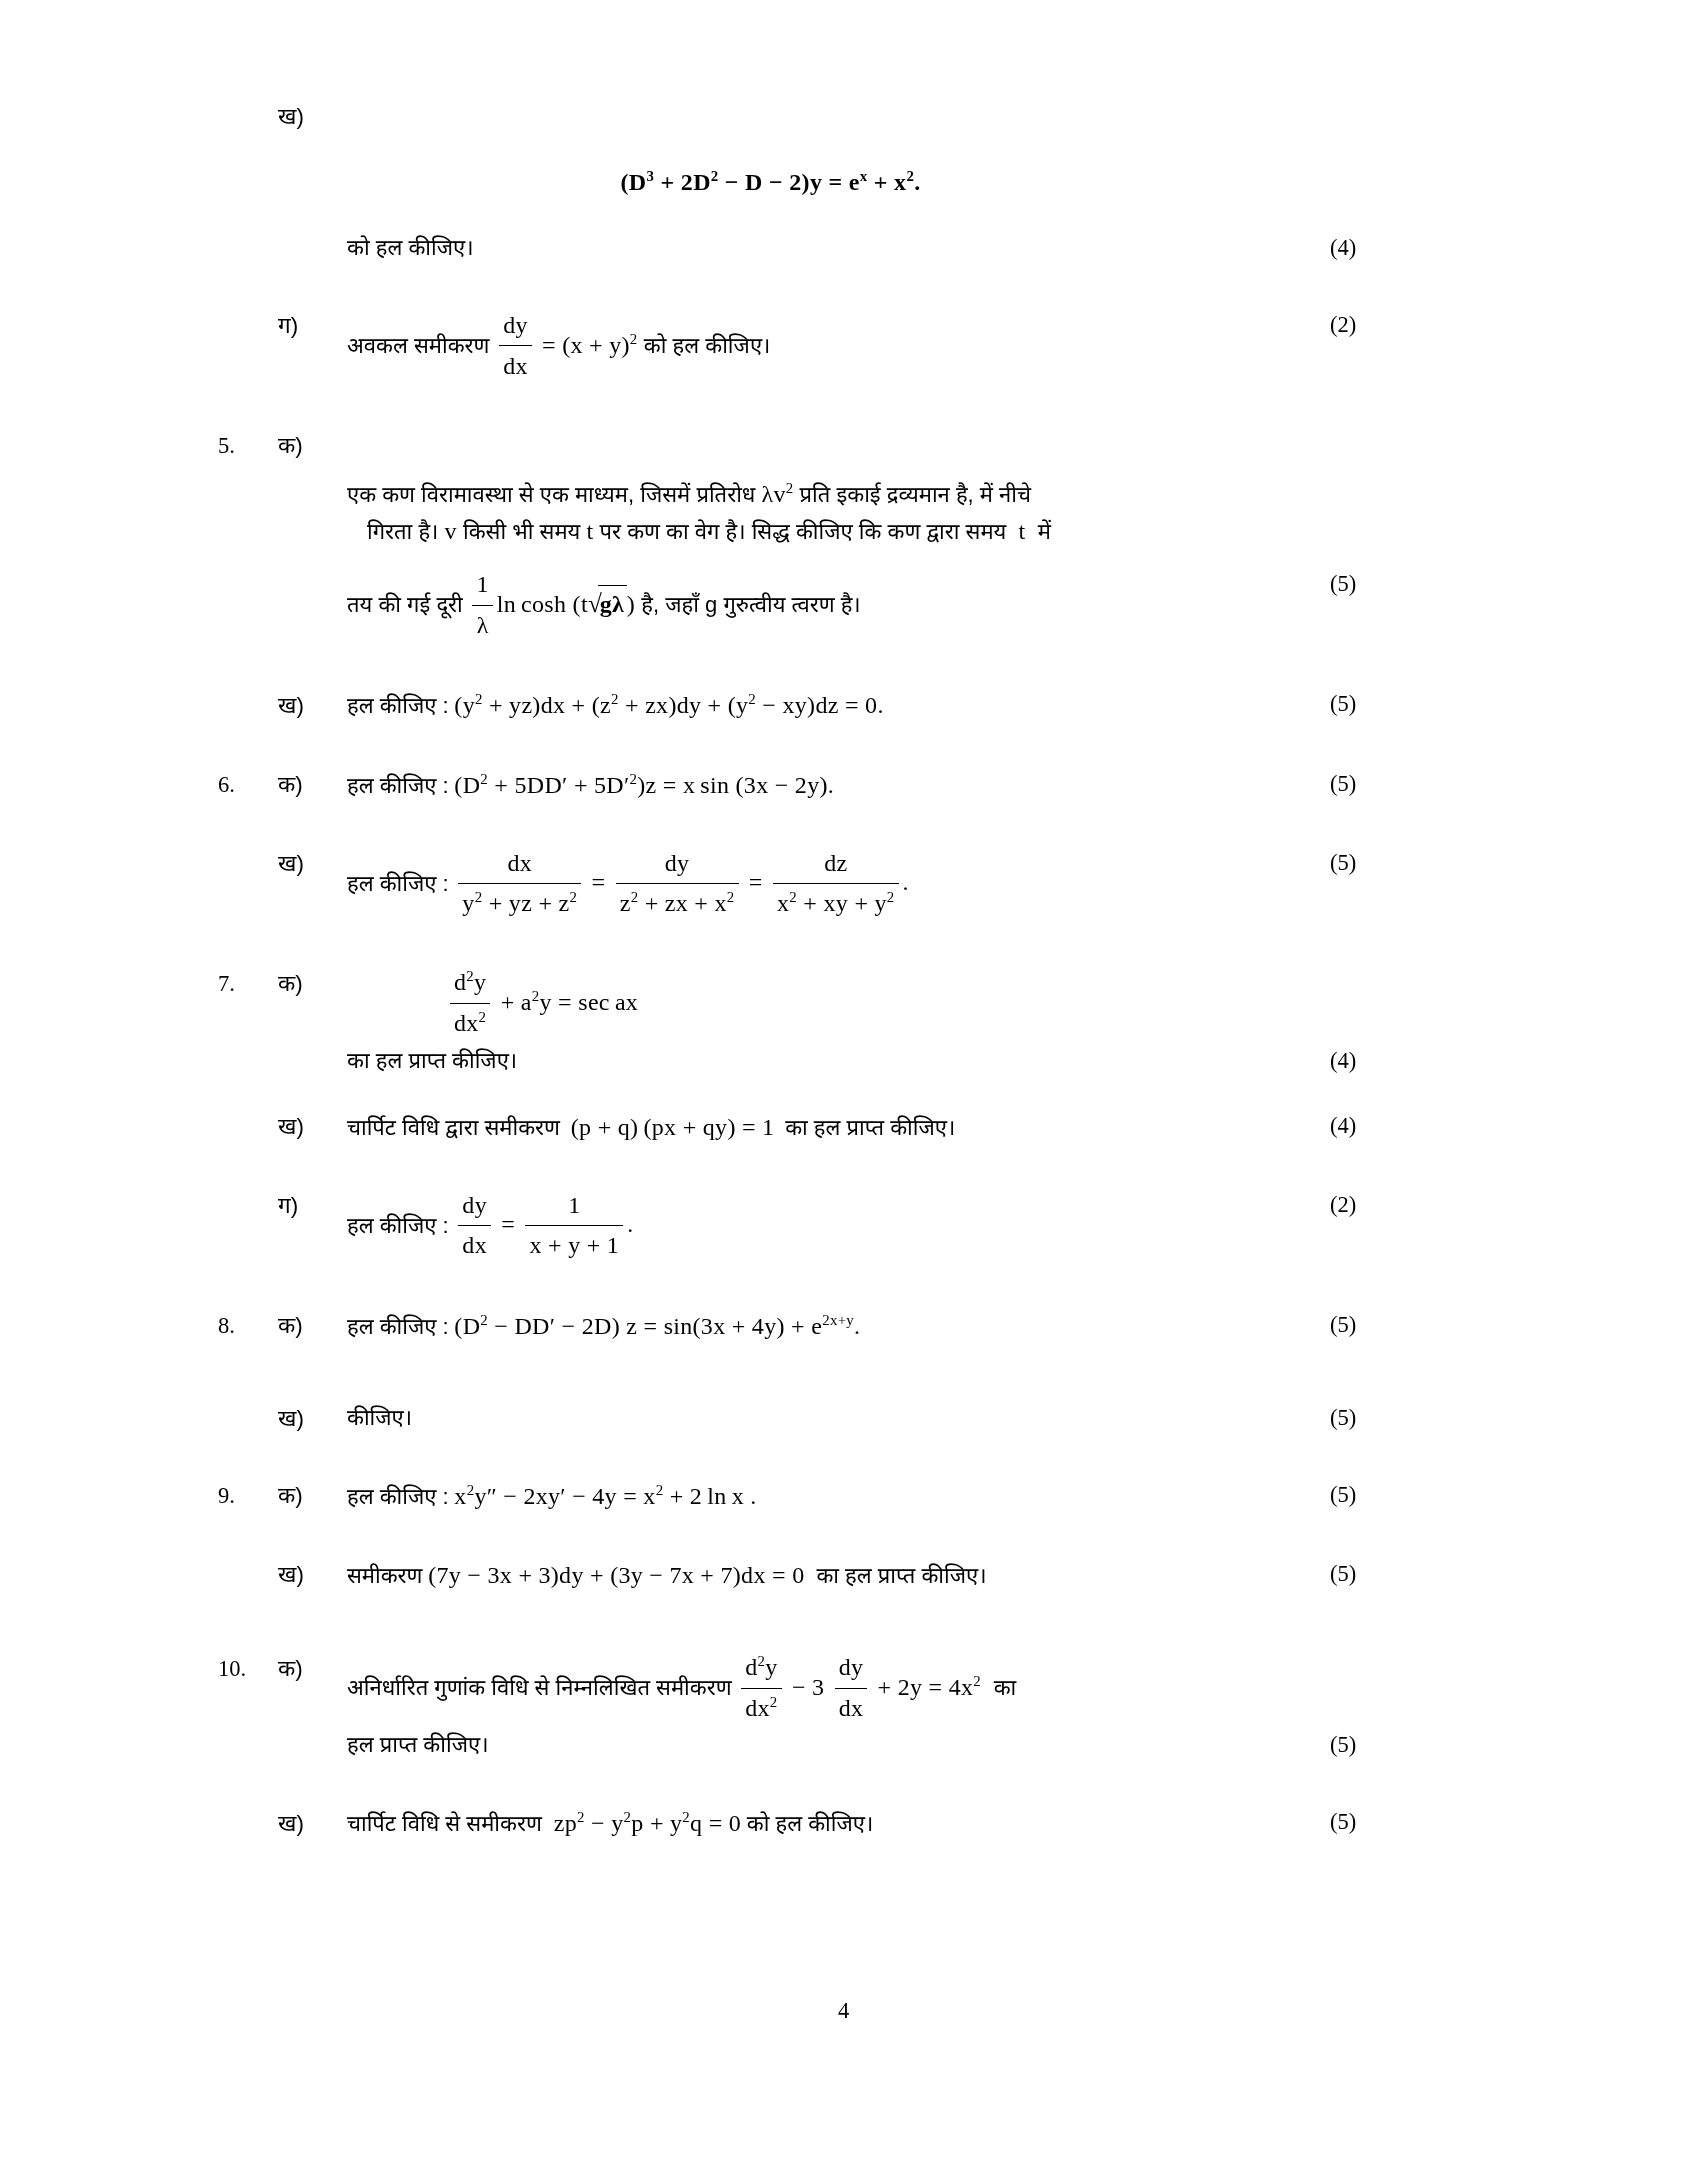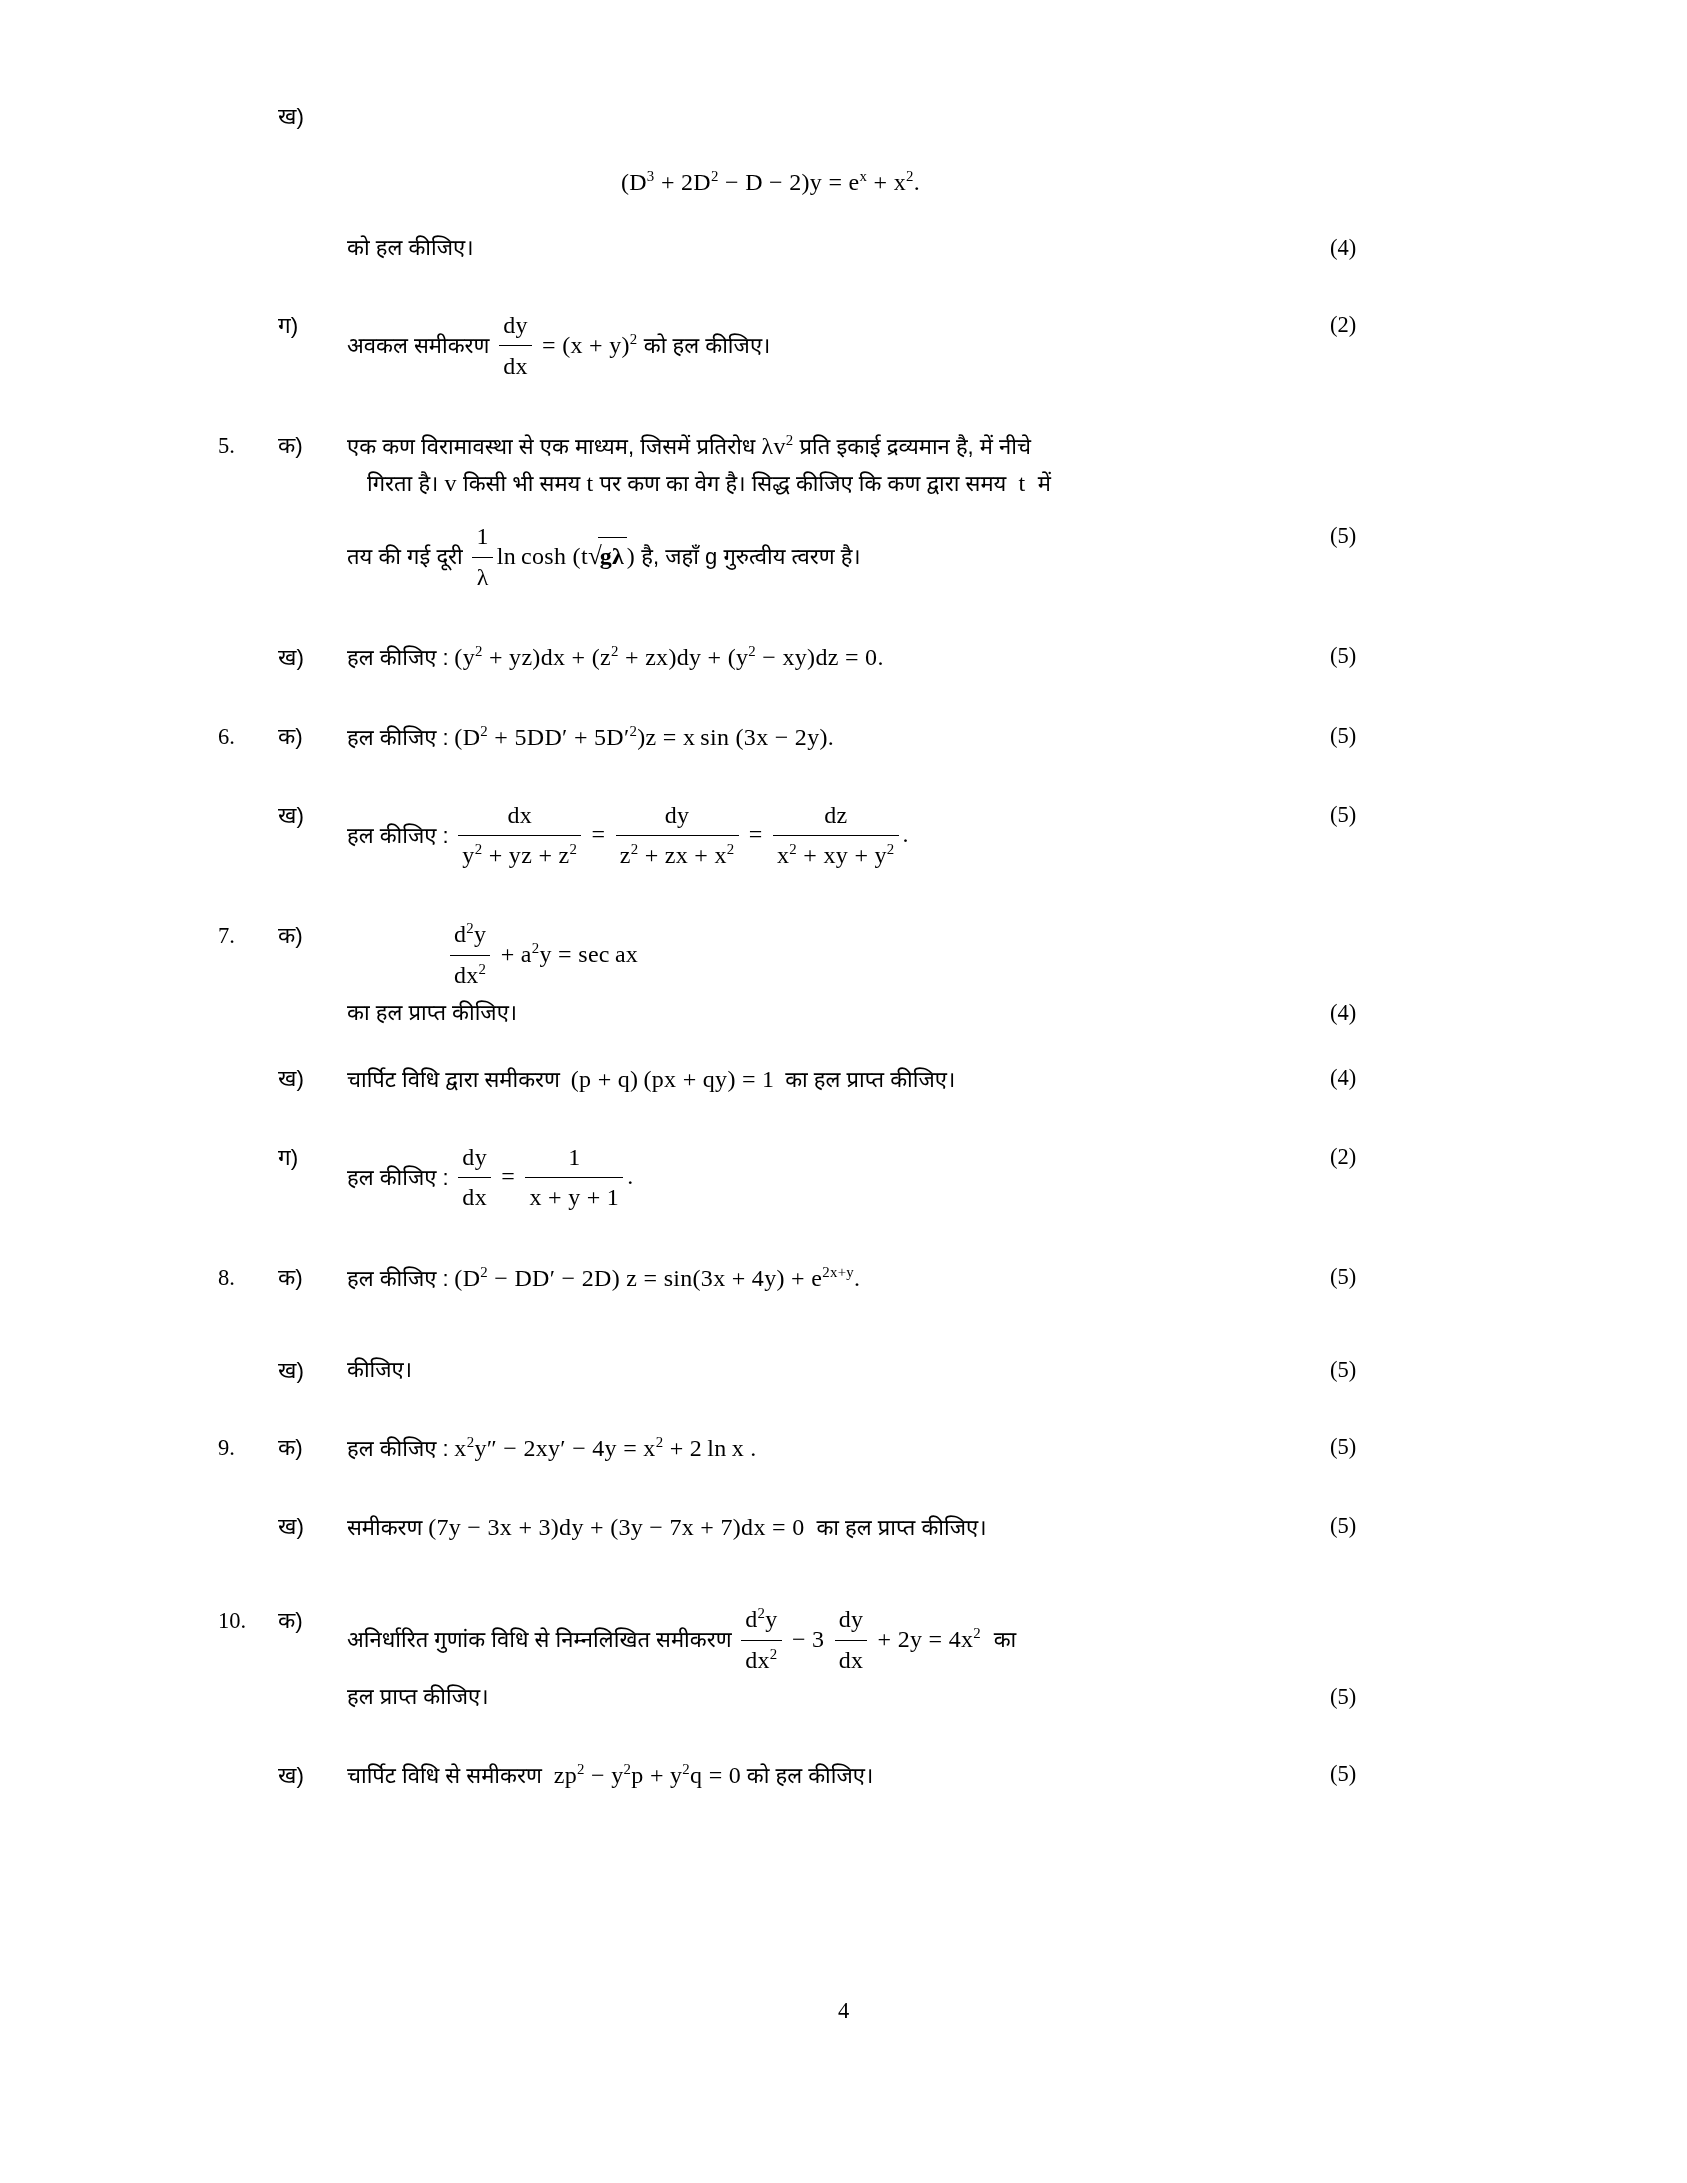--- a/index.html
+++ b/index.html
@@ -131,20 +131,21 @@
   }
   .indent-eq {
     padding-left: 99px;
   }
 
   .blockline {
     font-size: 22.5px;
     line-height: 1.55;
     position: relative;
     padding-right: 86px;
+    font-weight: bold;
   }
 
   .spacer-sm { height: 17px; }
   .spacer-md { height: 30px; }
   .spacer-lg { height: 42px; }
   .spacer-xl { height: 56px; }
 
   .page-number {
     position: absolute;
     left: 0;
@@ -199,21 +200,21 @@
         <span class="marks">(2)</span>
       </div>
     </div>
 
     <div class="spacer-lg"></div>
 
     <div class="qrow">
       <div class="qnum">5.</div>
       <div class="qpart">क)</div>
       <div class="qbody">
-        <div style="text-align:justify;">
+        <div style="text-align:justify;margin-top:48px;">
           <span class="hin">एक कण विरामावस्था से एक माध्यम, जिसमें प्रतिरोध <span class="math">λv<sup>2</sup></span> प्रति इकाई द्रव्यमान है, में नीचे</span>
         </div>
         <div style="text-align:justify;margin-left:20px;">
           <span class="hin">गिरता है। <span class="math">v</span> किसी भी समय <span class="math">t</span> पर कण का वेग है। सिद्ध कीजिए कि कण द्वारा समय&nbsp; <span class="math">t</span>&nbsp; में</span>
         </div>
         <div class="spacer-sm"></div>
         <div>
           <span class="hin">तय की गई दूरी</span>
           <span class="math">
             <span class="frac"><span class="num">1</span><span class="den">λ</span></span>ln cosh&nbsp;(t<span class="rad"><span class="radcontent">gλ</span></span>)

